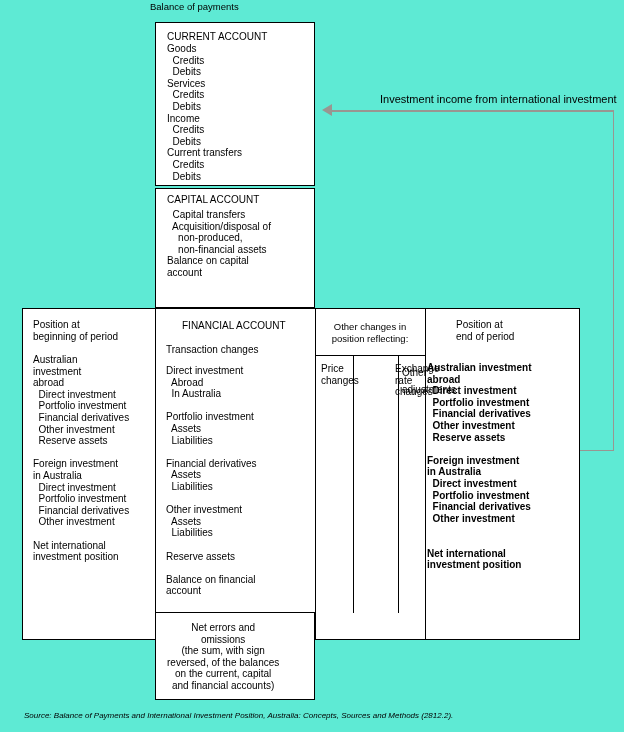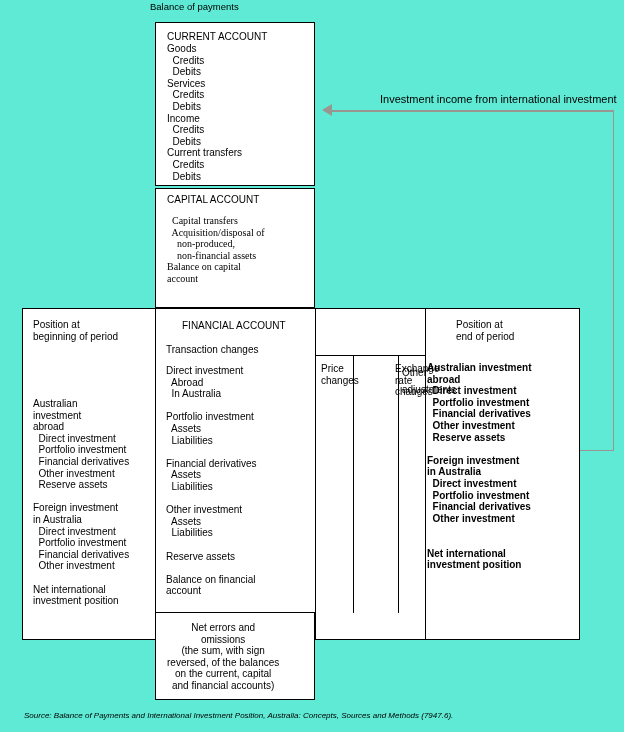--- a/index.html
+++ b/index.html
@@ -192,21 +192,21 @@
 Income
   Credits
   Debits
 Current transfers
   Credits
   Debits</div>
   </div>
 
   <div class="abs box" id="capital-account-box">
     <div class="abs txt" style="left:11px; top:5px;text-align:right;">CAPITAL ACCOUNT</div>
-    <div class="abs txt" style="left:11px; top:26px;font-family:Liberation Serif, serif;">  Capital transfers
+    <div class="abs txt" style="left:11px; top:20px;">  Capital transfers
   Acquisition/disposal of
     non-produced,
     non-financial assets
 Balance on capital
 account</div>
   </div>
 
   <div class="abs" id="iip-label">International investment position</div>
 
   <div class="abs box" id="main-row">
@@ -215,21 +215,21 @@
     <div class="abs vdiv" style="left:292px;"></div>
     <div class="abs vdiv" style="left:402px;"></div>
 
     <div class="abs hdiv" style="left:292px; top:46px; width:110px;"></div>
 
     <div class="abs subdiv" style="left:330px; top:46px; height:258px;"></div>
     <div class="abs subdiv" style="left:375px; top:46px; height:258px;"></div>
 
     <div class="abs txt" style="left:10px; top:10px;">Position at
 beginning of period</div>
-    <div class="abs txt" style="left:10px; top:45px;margin-top:44px;">Australian
+    <div class="abs txt" style="left:10px; top:45px;">Australian
 investment
 abroad
   Direct investment
   Portfolio investment
   Financial derivatives
   Other investment
   Reserve assets
 
 Foreign investment
 in Australia
@@ -257,20 +257,22 @@
 
 Other investment
   Assets
   Liabilities
 
 Reserve assets
 
 Balance on financial
 account</div>
 
+    <div class="abs txt-c" style="left:292px; top:12px; width:110px;">Other changes in
+position reflecting:</div>
     <div class="abs txt" style="left:298px; top:54px;">Price
 changes</div>
     <div class="abs txt" style="left:334px; top:54px;margin-left:38px;">Exchange
 rate
 changes</div>
     <div class="abs txt-sm" style="left:379px; top:55px;">Other
 adjustments</div>
 
     <div class="abs txt" style="left:433px; top:10px;">Position at
 end of period</div>
@@ -296,15 +298,15 @@
 
   <div class="abs box" id="errors-box">
     <div class="abs txt" style="left:11px; top:9px;">Net errors and
 omissions
 (the sum, with sign
 reversed, of the balances
 on the current, capital
 and financial accounts)</div>
   </div>
 
-  <div class="abs" id="source-line">Source: Balance of Payments and International Investment Position, Australia: Concepts, Sources and Methods (7947.6).</div>
+  <div class="abs" id="source-line">Source: Balance of Payments and International Investment Position, Australia: Concepts, Sources and Methods (2812.2).</div>
 
 </div>
 
 </body></html>

